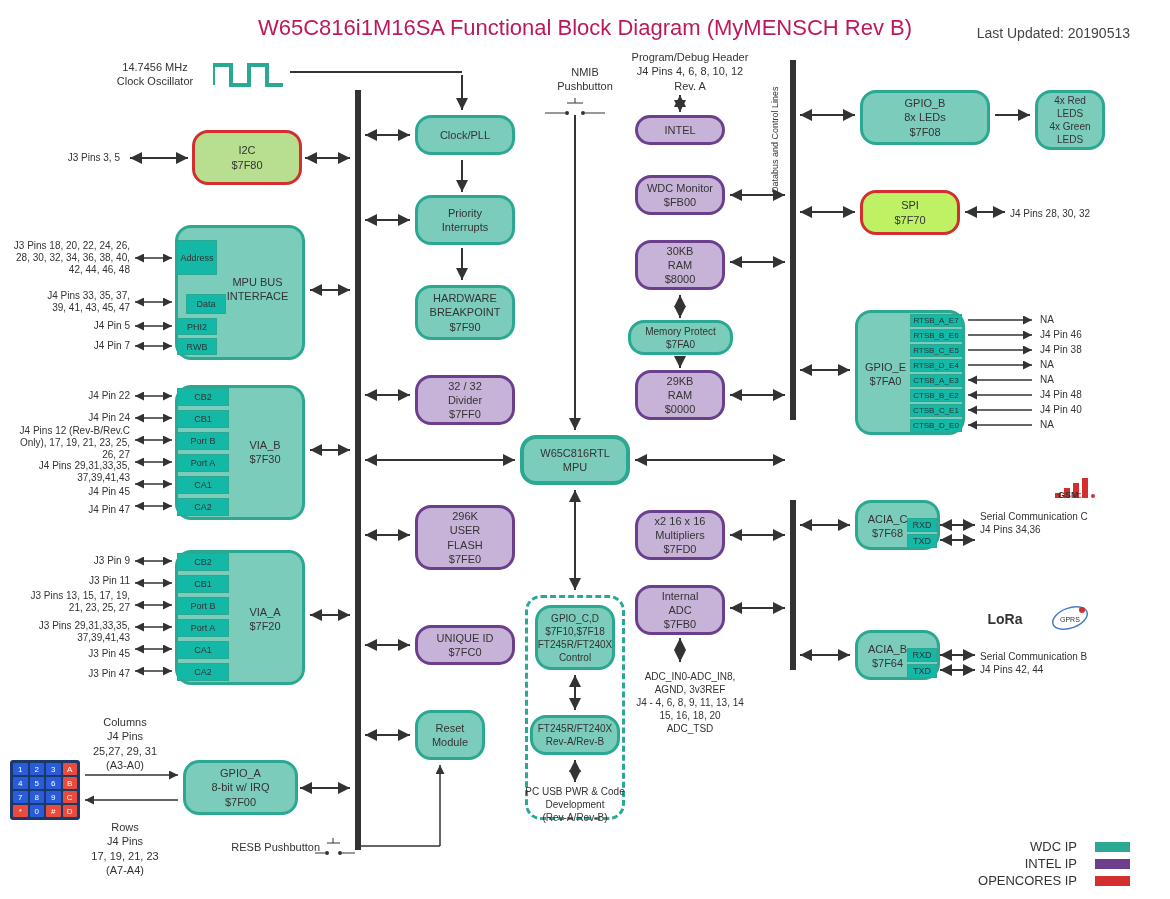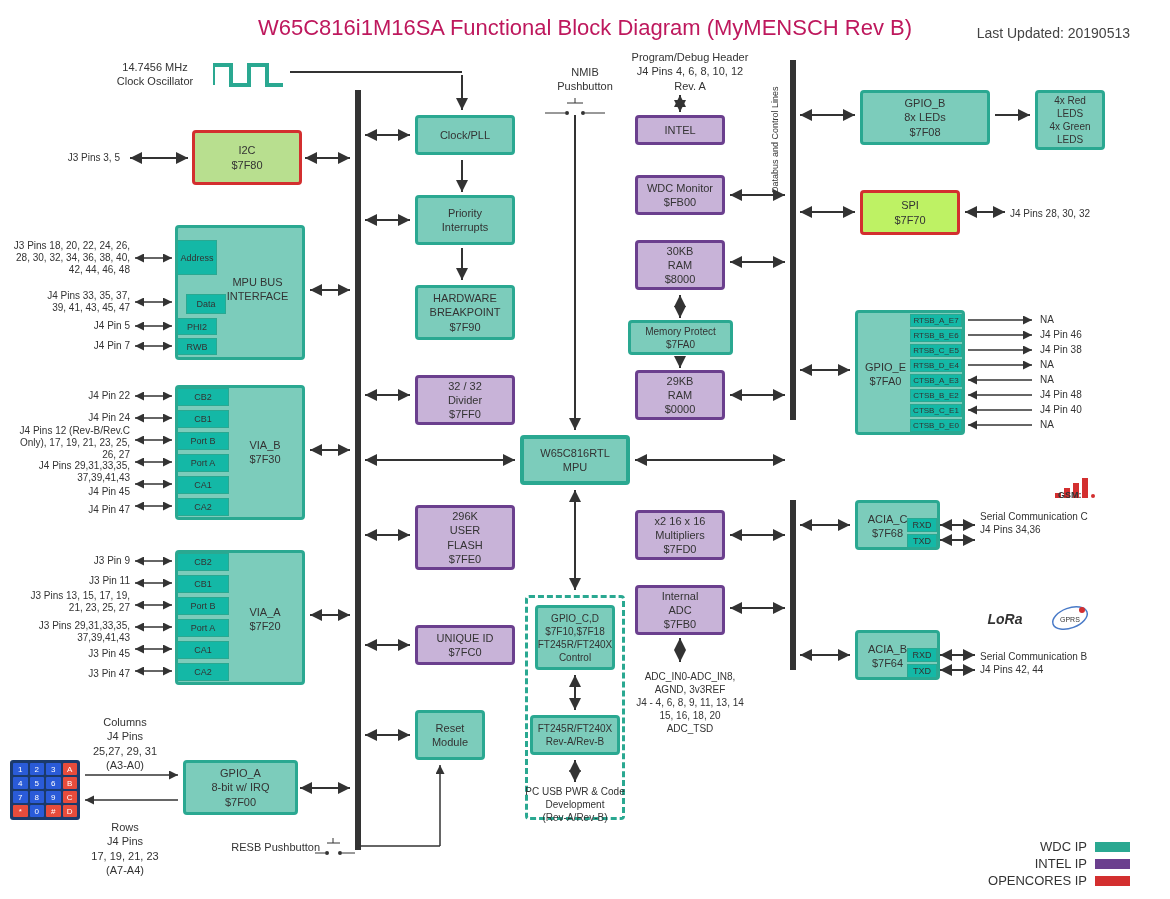--- a/index.html
+++ b/index.html
@@ -1,30 +1,30 @@
 <!DOCTYPE html>
 <html><head>
 <meta charset="utf-8">
 <style>
 body{margin:0;font-family:Arial,Helvetica,sans-serif;font-size:11px;background:#fff;color:#333;width:1170px;height:899px;position:relative;overflow:hidden}
 .title{position:absolute;top:15px;left:0;right:0;text-align:center;font-size:22px;color:#be185d}
 .updated{position:absolute;top:25px;right:40px;font-size:14px;color:#444}
-.block{position:absolute;border:3px solid;border-radius:4px;display:flex;align-items:center;justify-content:center;text-align:center;padding:4px;box-sizing:border-box;line-height:1.3}
+.block{position:absolute;border:3px solid;border-radius:16px;display:flex;align-items:center;justify-content:center;text-align:center;padding:4px;box-sizing:border-box;line-height:1.3}
 .wdc{border-color:#2aa891;background:#7cccbb;color:#333}
 .intel{border-color:#6b3f8e;background:#c8b3d8;color:#333}
 .oc{border-color:#d32f2f}
 .i2c{background:#b8df8f}
 .spi{background:#bef264}
 .bus{position:absolute;background:#333;width:6px}
 .label{position:absolute;font-size:11px;color:#333;text-align:center;line-height:1.3}
 .pinlabel{position:absolute;font-size:10px;color:#333;text-align:right;line-height:1.2}
 .pinright{text-align:left}
 .sub{position:absolute;border:1px solid #2aa891;background:#14b8a6;font-size:9px;display:flex;align-items:center;justify-content:center;padding:2px 3px;box-sizing:border-box}
 .dashed{border-style:dashed}
-.legend{position:absolute;right:40px;font-size:13px;color:#333;display:flex;align-items:center;gap:8px}
+.legend{position:absolute;right:40px;font-size:13px;color:#333;display:flex;align-items:center;gap:18px}
 .legend-sw{width:35px;height:10px}
 .keypad{position:absolute;width:70px;height:60px;background:#1b3a6b;border-radius:3px;display:grid;grid-template-columns:repeat(4,1fr);grid-template-rows:repeat(4,1fr);gap:2px;padding:3px;box-sizing:border-box}
 .key{background:#e74c3c;color:#fff;font-size:8px;display:flex;align-items:center;justify-content:center;border-radius:1px}
 .key.blue{background:#2a5bd8}
 .vrot{writing-mode:vertical-rl;transform:rotate(180deg)}
 </style>
 </head>
 <body>
 
 <div class="title">W65C816i1M16SA Functional Block Diagram (MyMENSCH Rev B)</div>
@@ -201,21 +201,21 @@
     <rect x="27" y="0" width="6" height="20" fill="#d32f2f"></rect>
     <circle cx="38" cy="18" r="2" fill="#d32f2f"></circle>
   </svg>
 <div class="label" style="left:1058px;top:490px;width:50px;font-weight:bold;font-size:9px;text-align:left">GSM:</div>
 
 <div class="block wdc" style="left:855px;top:630px;width:85px;height:50px"></div>
 <div class="label" style="left:860px;top:642px;width:55px">ACIA_B<br>$7F64</div>
 <div class="sub" style="left:907px;top:648px;width:30px;height:14px">RXD</div>
 <div class="sub" style="left:907px;top:664px;width:30px;height:14px">TXD</div>
 <div class="label" style="left:980px;top:650px;width:150px;text-align:left;font-size:10px">Serial Communication B<br>J4 Pins 42, 44</div>
-<div class="label" style="left:980px;top:610px;width:50px;font-weight:bold;font-style:italic;font-size:14px">LoRa</div>
+<div class="label" style="left:980px;top:610px;width:50px;font-weight:bold;font-size:14px">LoRa</div>
 <svg style="position:absolute;left:1050px;top:598px;width:40px;height:40px">
     <ellipse cx="20" cy="20" rx="18" ry="10" fill="none" stroke="#4a7bc8" stroke-width="1.5" transform="rotate(-20 20 20)"></ellipse>
     <circle cx="32" cy="12" r="3" fill="#d32f2f"></circle>
     <text x="10" y="24" font-size="7" fill="#333">GPRS</text>
   </svg>
 
 <div class="legend" style="bottom:45px">
     <span>WDC IP</span>
     <div class="legend-sw" style="background:#2aa891"></div>
   </div>

